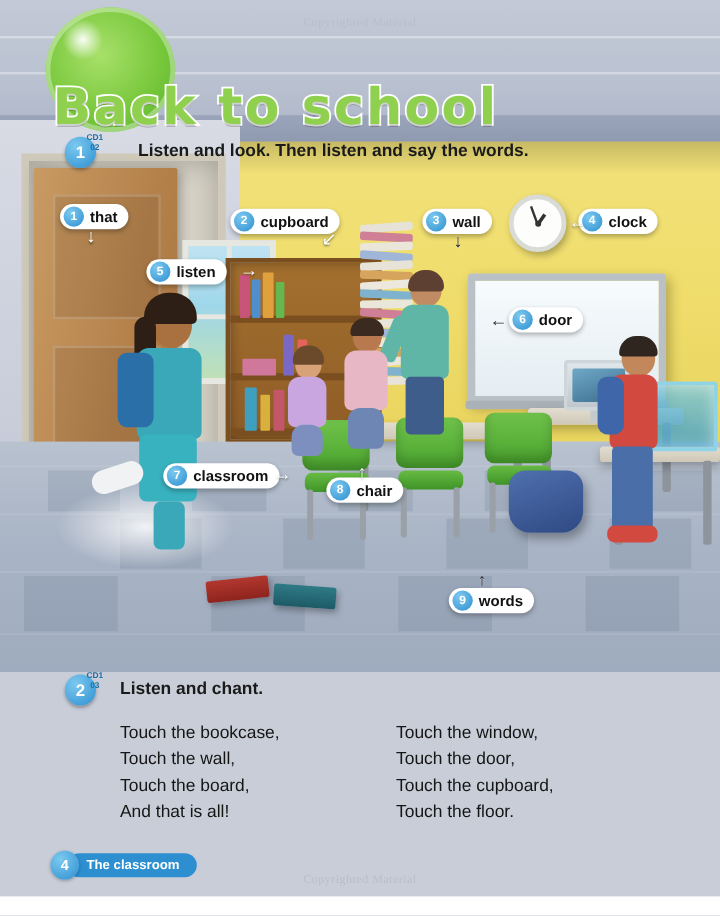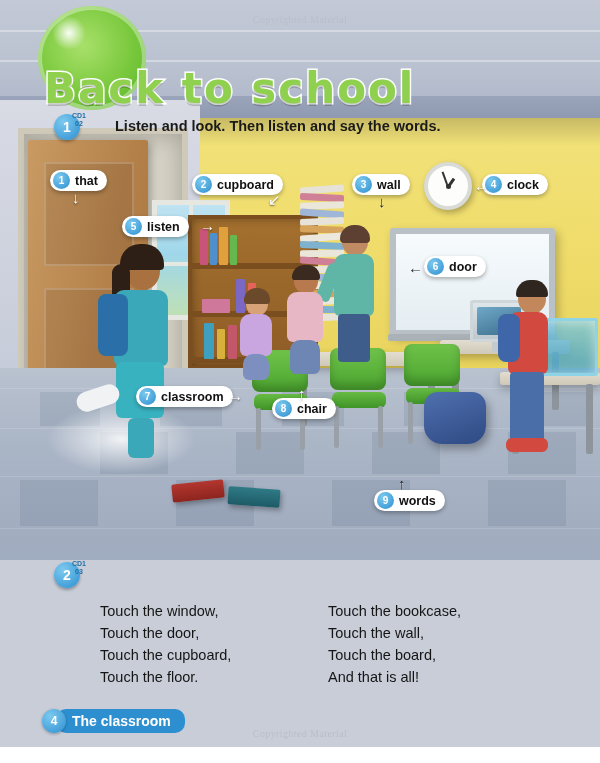--- a/index.html
+++ b/index.html
@@ -226,21 +226,21 @@
   }
   .footer .pg{
     width:24px;height:24px;border-radius:50%;
     background:radial-gradient(circle at 35% 30%,#7cc9ef,#2d8fd0);
     color:#fff;font-size:12px;font-weight:bold;
     display:flex;align-items:center;justify-content:center;
     box-shadow:0 1px 3px rgba(0,0,0,.3);z-index:2;
   }
   .footer .tag{
     margin-left:-10px;background:#2d8fd0;color:#fff;
-    font-size:14px;font-weight:bold;padding:4px 14px 4px 16px;border-radius:10px;
+    font-size:11px;font-weight:bold;padding:4px 14px 4px 16px;border-radius:10px;
   }
   .bottomband{
     position:absolute;left:0;bottom:0;width:600px;height:16px;background:#ffffff;
   }
 </style>
 </head>
 <body>
 
 <div class="page">
 
@@ -484,32 +484,33 @@
     <span class="num">9</span>
     <span>words</span>
   </div>
   <div class="arrow dark" style="left:398px;top:476px;">↑</div>
 
   <div class="ex-num" style="left:54px;top:562px;">2</div>
   <div class="cd-badge" style="left:72px;top:560px;">
     <div>CD1</div>
     <div>03</div>
   </div>
+  <div class="ex-text" style="left:100px;top:566px;">Listen and chant.</div>
 
   <div class="chant">
-    <div class="col col1">
+    <div class="col col2">
+      <div>Touch the bookcase,</div>
+      <div>Touch the wall,</div>
+      <div>Touch the board,</div>
+      <div>And that is all!</div>
+    </div><div class="col col1">
       <div>Touch the window,</div>
       <div>Touch the door,</div>
       <div>Touch the cupboard,</div>
       <div>Touch the floor.</div>
-    </div><div class="col col2">
-      <div>Touch the bookcase,</div>
-      <div>Touch the wall,</div>
-      <div>Touch the board,</div>
-      <div>And that is all!</div>
     </div>
   </div>
 
   <div class="footer">
     <div class="pg">4</div>
     <div class="tag">The classroom</div>
   </div>
 
   <div class="bottomband"></div>
 

